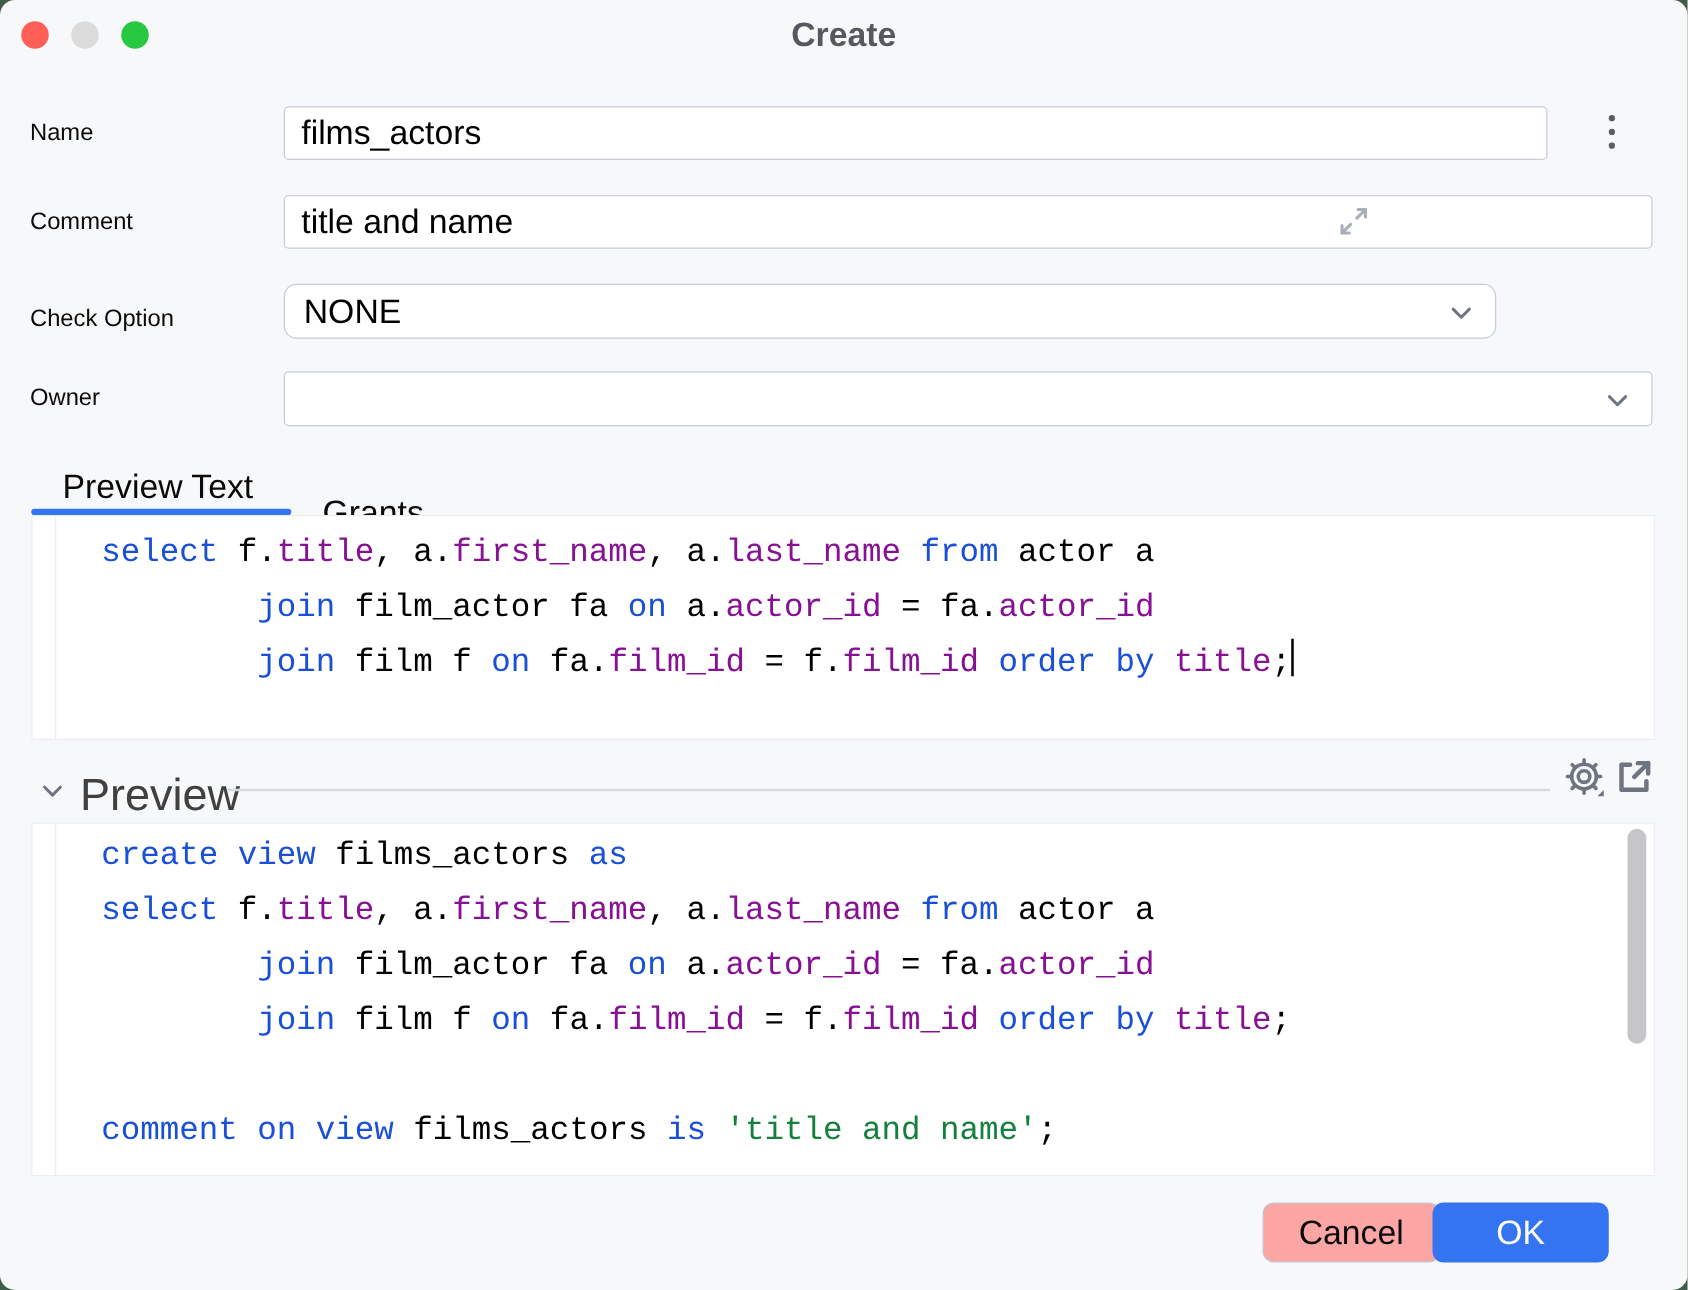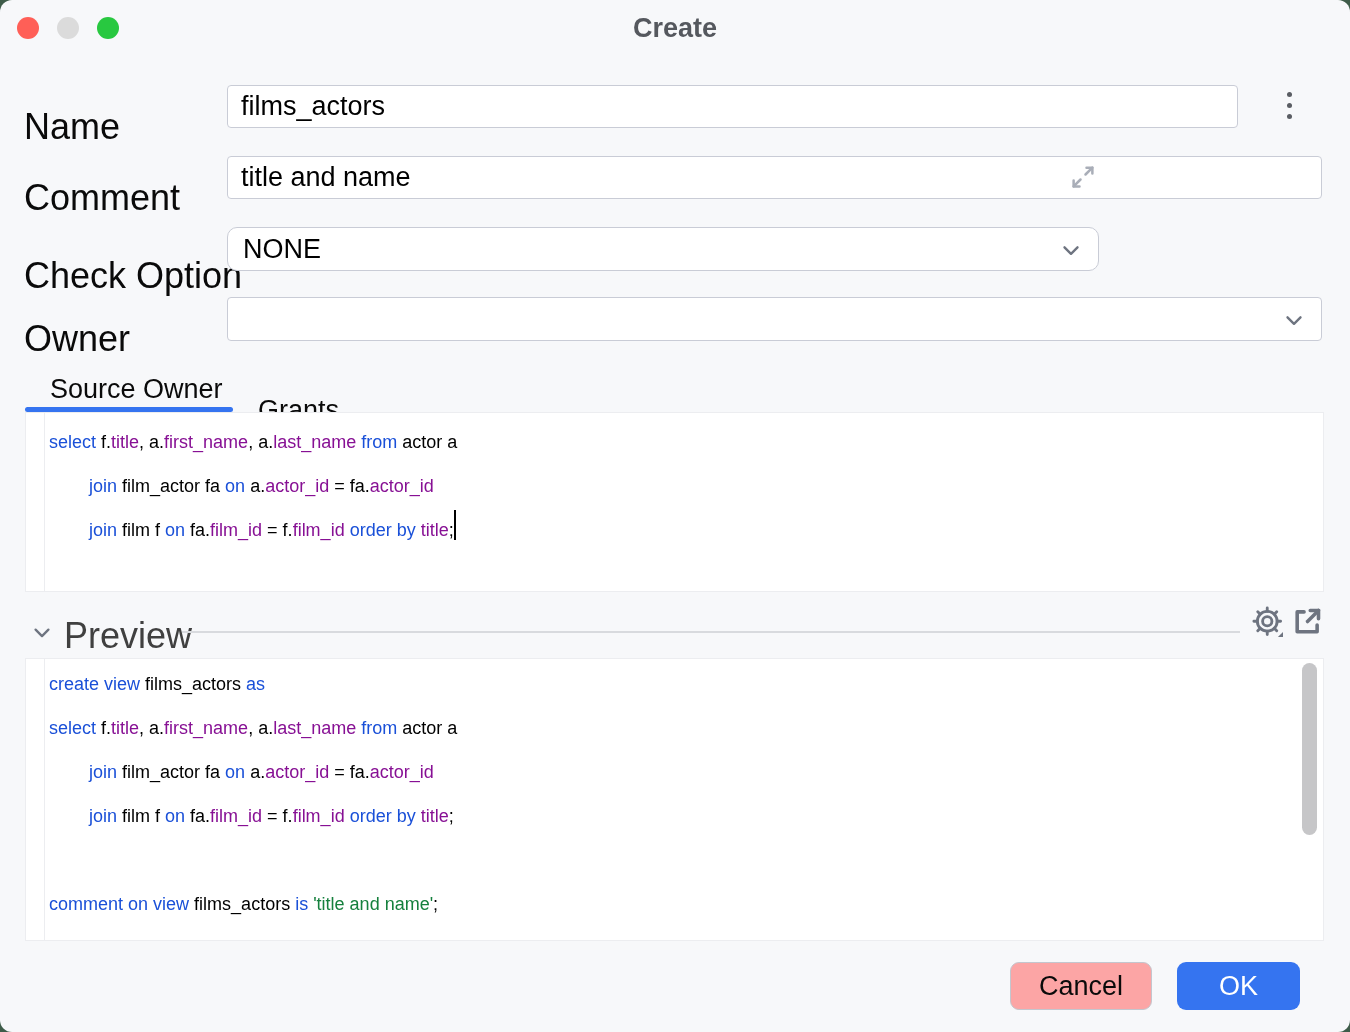--- a/index.html
+++ b/index.html
@@ -16,21 +16,21 @@
   .lights{position:absolute;left:17px;top:17px;display:flex;gap:18px;}
   .light{width:22px;height:22px;border-radius:50%;display:inline-block;}
   .light.red{background:#FF5F57;}
   .light.gray{background:#DBDBDB;}
   .light.green{background:#28C840;}
   .win-title{
     position:absolute;left:0;top:13px;width:100%;text-align:center;
     font-size:27px;font-weight:bold;color:#55585E;
   }
   
-  .form-label{position:absolute;left:24px;font-size:36px;color:#0A0A0A;display:flex;align-items:center;margin-top:20px;}
+  .form-label{position:absolute;left:24px;font-size:19px;color:#0A0A0A;display:flex;align-items:center;}
   #lbl-name{top:85px;height:43px;}
   #lbl-comment{top:156px;height:43px;}
   #lbl-check{top:234px;height:44px;}
   #lbl-owner{top:297px;height:44px;}
   .text-input{
     position:absolute;left:227px;box-sizing:border-box;background:#fff;
     border:1.5px solid #C9CCD6;font-family:"Liberation Sans",sans-serif;
     font-size:27px;color:#000;padding:0 13px;outline:none;
   }
   #input-name{top:85px;width:1011px;height:43px;border-radius:4px;}
@@ -38,61 +38,61 @@
   #input-comment{left:0;top:0;width:1095px;height:43px;border-radius:4px;}
   .expand-icon{position:absolute;right:8px;top:6px;cursor:pointer;}
   .kebab{position:absolute;left:1279px;top:92px;width:20px;height:30px;
     display:flex;flex-direction:column;align-items:center;gap:6px;cursor:pointer;}
   .kebab i{width:5px;height:5px;border-radius:50%;background:#5A5D63;}
   .combo{
     position:absolute;left:227px;box-sizing:border-box;background:#fff;
     border:1.5px solid #C9CCD6;display:flex;align-items:center;
     font-size:27px;color:#000;padding:0 15px;cursor:pointer;
   }
-  #combo-check{top:227px;width:872px;height:44px;border-radius:10px;}
+  #combo-check{top:227px;width:970px;height:44px;border-radius:10px;}
   #combo-owner{top:297px;width:1095px;height:44px;border-radius:4px;}
   .combo .chev{position:absolute;right:14px;top:9px;}
   
   .tab{position:absolute;font-size:27px;color:#0A0A0A;cursor:pointer;}
   #tab-source{left:50px;top:374px;}
   #tab-grants{left:258px;top:374px;margin-top:21px;}
   .tab-underline{position:absolute;left:25px;top:407px;width:208px;height:5px;
     background:#3574F0;border-radius:3px;}
   
   .editor{
     position:absolute;left:25px;width:1299px;background:#fff;
     border:1px solid #ECEDF0;box-sizing:border-box;cursor:text;overflow:hidden;
   }
   #src-editor{top:412px;height:180px;padding:7px 0 0 23px;}
   #preview-editor{top:658px;height:283px;padding:3px 0 0 23px;}
   .gutter-line{position:absolute;left:18px;top:0;bottom:0;width:1px;background:#ECEDF0;}
   .code-line{
-    font-family:Liberation Sans, sans-serif;
-    font-size:18px;line-height:44px;white-space:pre;
+    font-family:Liberation Mono, monospace;
+    font-size:26px;line-height:44px;white-space:pre;margin-left:32px;
   }
   .tok-k{color:#1A50D8;}
   .tok-f{color:#871094;}
   .tok-p{color:#000;}
   .tok-s{color:#15803d;}
   .tok-c{display:inline-block;width:2px;height:30px;background:#000;vertical-align:-4px;}
   
   .preview-chev{position:absolute;left:28px;top:618px;cursor:pointer;}
   .preview-title{position:absolute;left:64px;top:615px;font-size:36px;color:#404040;}
   .preview-rule{position:absolute;left:182px;top:631px;width:1058px;height:2px;background:#D8DADE;}
   .gear-btn{position:absolute;left:1250px;top:604px;cursor:pointer;}
   .export-btn{position:absolute;left:1291px;top:605px;cursor:pointer;}
   
   .scroll-thumb{position:absolute;left:1302px;top:663px;width:15px;height:172px;
     border-radius:8px;background:#C6C6C8;cursor:grab;}
   
   .btn{position:absolute;top:962px;height:48px;box-sizing:border-box;border-radius:9px;
     font-family:"Liberation Sans",sans-serif;font-size:27px;display:flex;
     align-items:center;justify-content:center;cursor:pointer;}
   #btn-cancel{left:1010px;width:142px;background:#fca5a5;border:1.5px solid #C3C6CE;color:#0A0A0A;}
-  #btn-ok{left:1177px;width:123px;background:#3574F0;border:none;color:#fff;}
+  #btn-ok{left:1146px;width:141px;background:#3574F0;border:none;color:#fff;}
 </style>
 </head>
 <body>
 
 <div class="window">
 
   <div class="titlebar">
     <div class="lights">
       <span class="light red"></span>
       <span class="light gray"></span>
@@ -136,21 +136,21 @@
 
   <div class="combo" id="combo-owner">
     <span></span>
     <span class="chev">
       <svg width="26" height="26" viewBox="0 0 24 24" fill="none" stroke="#6E7480" stroke-width="2.2" stroke-linecap="round" stroke-linejoin="round">
         <path d="M6 9.5 L12 15.5 L18 9.5"></path>
       </svg>
     </span>
   </div>
 
-  <div class="tab" id="tab-source">Source Owner</div>
+  <div class="tab" id="tab-source">Preview Text</div>
   <div class="tab" id="tab-grants">Grants</div>
   <div class="tab-underline"></div>
 
   <div class="editor" id="src-editor">
     <div class="gutter-line"></div>
   <div class="code-line"><span class="tok-k">select</span><span class="tok-p"> f.</span><span class="tok-f">title</span><span class="tok-p">, a.</span><span class="tok-f">first_name</span><span class="tok-p">, a.</span><span class="tok-f">last_name</span><span class="tok-p"> </span><span class="tok-k">from</span><span class="tok-p"> actor a</span></div>
       <div class="code-line"><span class="tok-p">        </span><span class="tok-k">join</span><span class="tok-p"> film_actor fa </span><span class="tok-k">on</span><span class="tok-p"> a.</span><span class="tok-f">actor_id</span><span class="tok-p"> = fa.</span><span class="tok-f">actor_id</span></div>
       <div class="code-line"><span class="tok-p">        </span><span class="tok-k">join</span><span class="tok-p"> film f </span><span class="tok-k">on</span><span class="tok-p"> fa.</span><span class="tok-f">film_id</span><span class="tok-p"> = f.</span><span class="tok-f">film_id</span><span class="tok-p"> </span><span class="tok-k">order</span><span class="tok-p"> </span><span class="tok-k">by</span><span class="tok-p"> </span><span class="tok-f">title</span><span class="tok-p">;</span><span class="tok-c"></span></div>
     </div>
 

